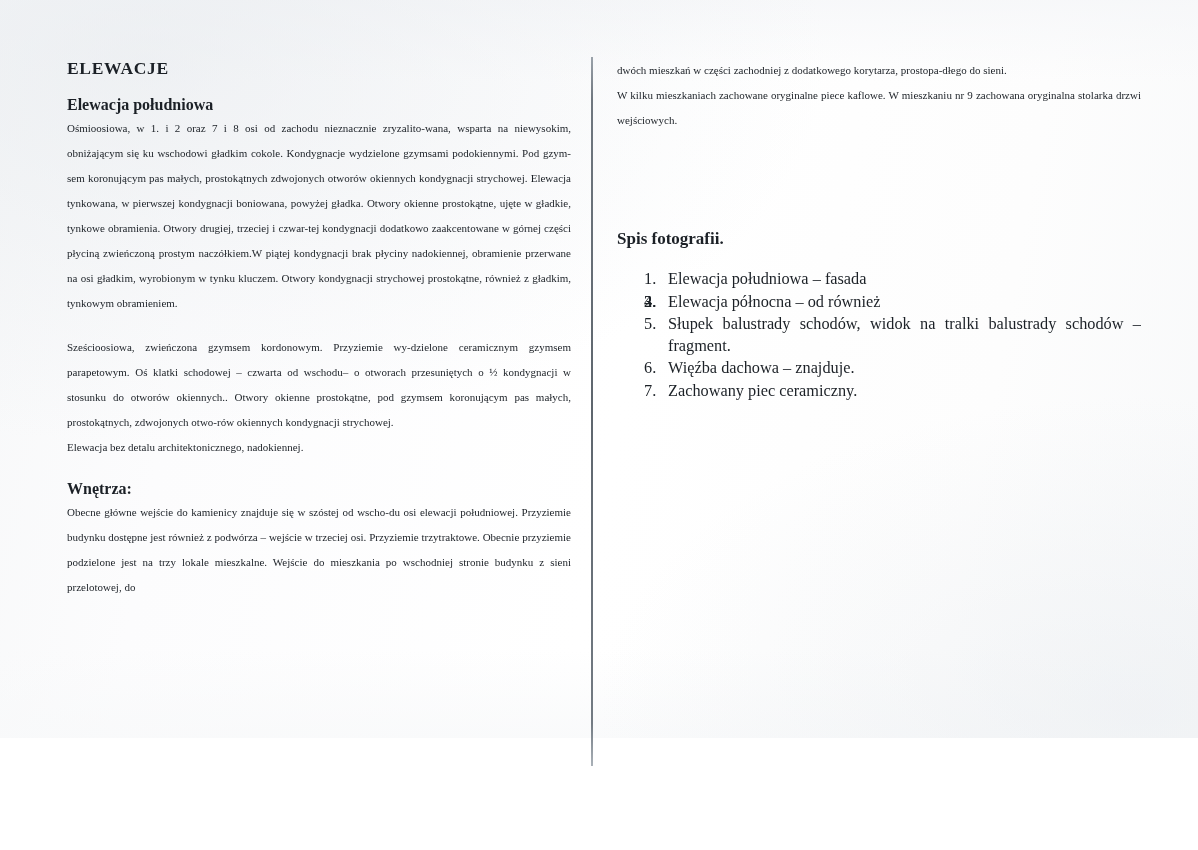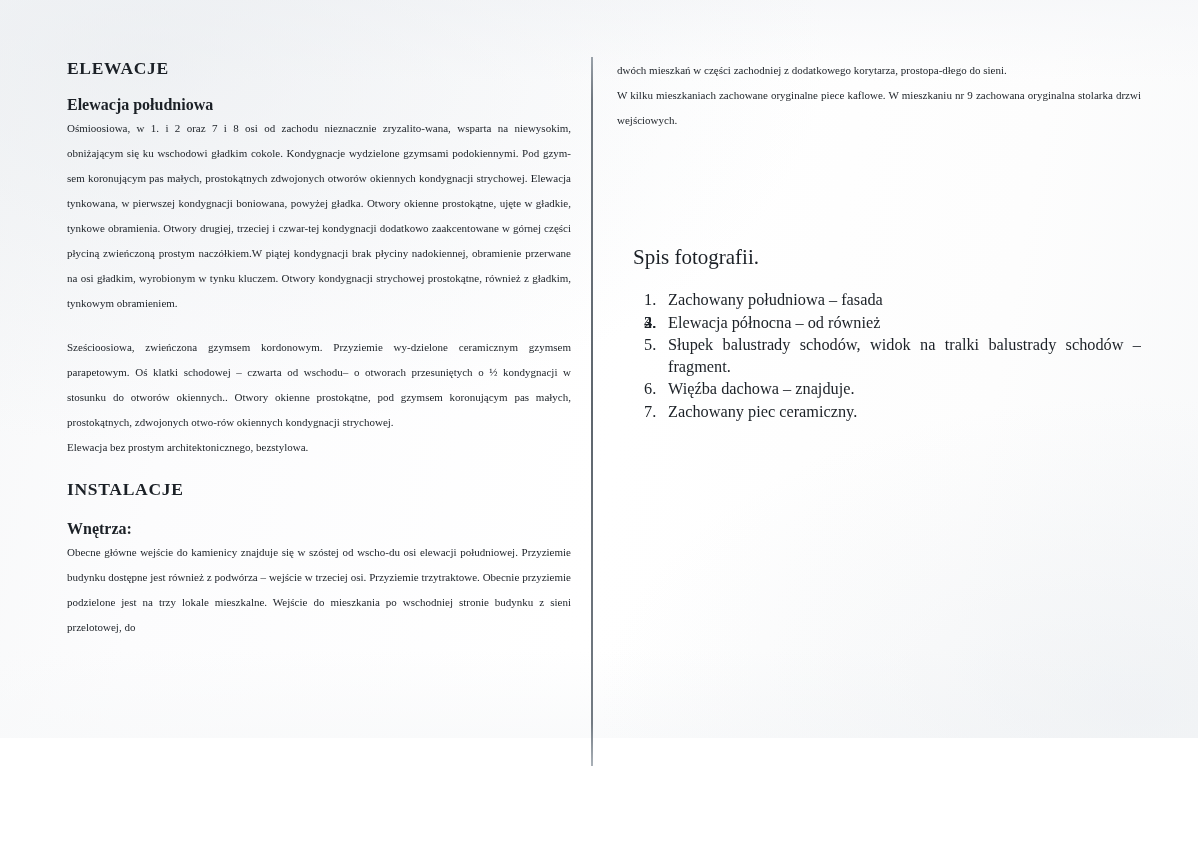--- a/index.html
+++ b/index.html
@@ -91,24 +91,24 @@
   .block {
     margin-bottom: 19px;
   }
   .block-tight {
     margin-bottom: 4px;
     font-family: Liberation Serif, serif;
   }
 
   
   .h-list {
-    font-size: 21px;
-    font-weight: normal;
+    font-size: 17px;
+    font-weight: bold;
     line-height: 1.25;
-    margin: 16px;
+    margin: 0;
   }
   ol.photo-list {
     list-style: none;
     margin: 19px 0 0 0;
     padding: 0;
   }
   ol.photo-list > li {
     position: relative;
     padding-left: 51px;
     font-size: 16.3px;
@@ -139,25 +139,24 @@
 
       <h1 class="h-major">ELEWACJE</h1>
 
       <div class="block">
         <h2 class="h-sub">Elewacja południowa</h2>
         <p class="body">Ośmioosiowa, w 1. i 2 oraz 7 i 8 osi od zachodu nieznacznie zryzalito-wana, wsparta na niewysokim, obniżającym się ku wschodowi gładkim cokole. Kondygnacje wydzielone gzymsami podokiennymi. Pod gzym-sem koronującym pas małych, prostokątnych zdwojonych otworów okiennych kondygnacji strychowej. Elewacja tynkowana, w pierwszej kondygnacji boniowana, powyżej gładka. Otwory okienne prostokątne, ujęte w gładkie, tynkowe obramienia. Otwory drugiej, trzeciej i czwar-tej kondygnacji dodatkowo zaakcentowane w górnej części płyciną zwieńczoną prostym naczółkiem.W piątej kondygnacji brak płyciny nadokiennej, obramienie przerwane na osi gładkim, wyrobionym w tynku kluczem. Otwory kondygnacji strychowej prostokątne, również z gładkim, tynkowym obramieniem.</p>
       </div>
 
       <div class="block">
         <p class="body">Sześcioosiowa, zwieńczona gzymsem kordonowym. Przyziemie wy-dzielone ceramicznym gzymsem parapetowym. Oś klatki schodowej – czwarta od wschodu– o otworach przesuniętych o ½ kondygnacji w stosunku do otworów okiennych.. Otwory okienne prostokątne, pod gzymsem koronującym pas małych, prostokątnych, zdwojonych otwo-rów okiennych kondygnacji strychowej.</p>
-        <p class="body">Elewacja bez prostym architektonicznego, bezstylowa.</p>
+        <p class="body">Elewacja bez detalu architektonicznego, nadokiennej.</p>
       </div>
 
       <div class="block">
-        <h2 class="h-major" style="margin-bottom:1px;">INSTALACJE</h2>
       </div>
 
       <div class="block-tight">
         <h2 class="h-sub">Wnętrza:</h2>
         <p class="body">Obecne główne wejście do kamienicy znajduje się w szóstej od wscho-du osi elewacji południowej. Przyziemie budynku dostępne jest również z podwórza – wejście w trzeciej osi. Przyziemie trzytraktowe. Obecnie przyziemie podzielone jest na trzy lokale mieszkalne. Wejście do mieszkania po wschodniej stronie budynku z sieni przelotowej, do</p>
       </div>
 
     </div>
 
     <div class="col-right">
@@ -165,21 +164,21 @@
       <p class="body">dwóch mieszkań w części zachodniej z dodatkowego korytarza, prostopa-dłego do sieni.</p>
       <p class="body">W kilku mieszkaniach zachowane oryginalne piece kaflowe. W mieszkaniu nr 9 zachowana oryginalna stolarka drzwi wejściowych.</p>
 
       <div style="height:95px;"></div>
 
       <h2 class="h-list">Spis fotografii.</h2>
 
       <ol class="photo-list">
         <li>
           <span class="num">1.</span>
-          <span>Zachowany południowa – fasada</span>
+          <span>Elewacja południowa – fasada</span>
         </li>
         <li>
           <span class="num">2.</span>
         </li>
         <li>
           <span class="num">3.</span>
         </li>
         <li>
           <span class="num">4.</span>
           <span>Elewacja północna – od również</span>

